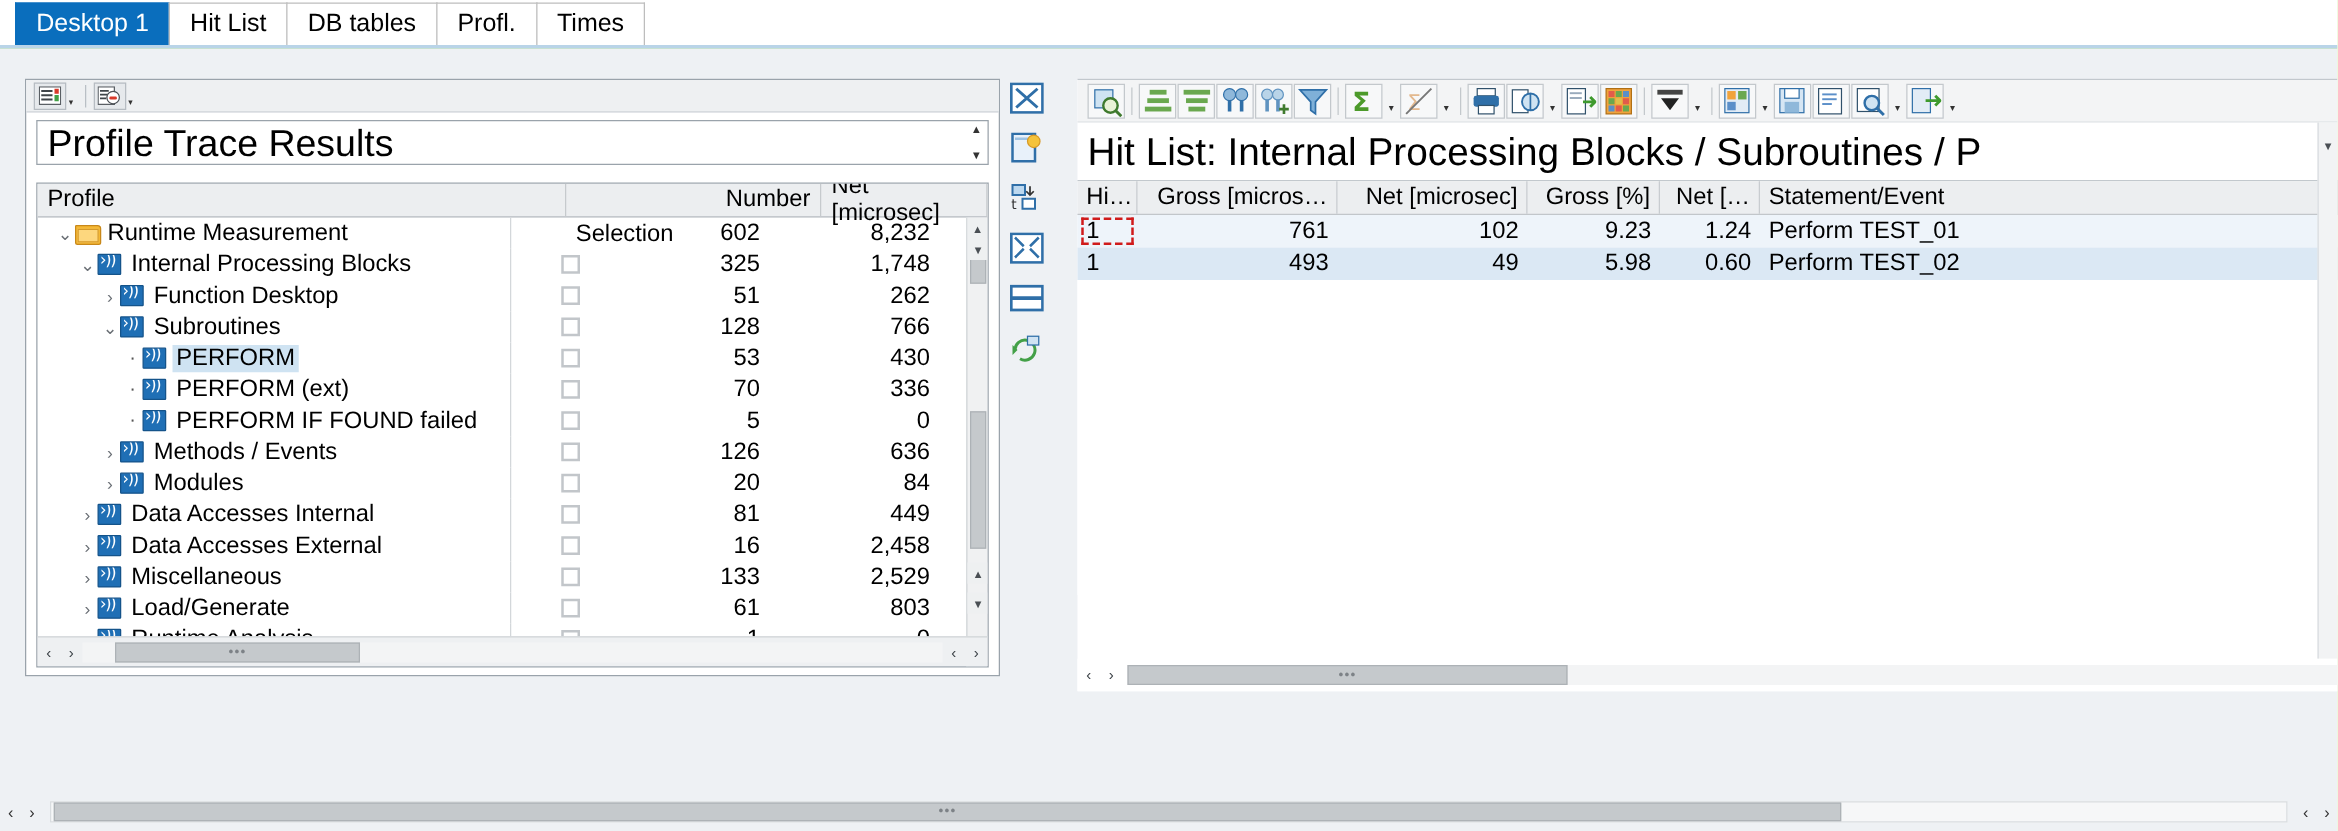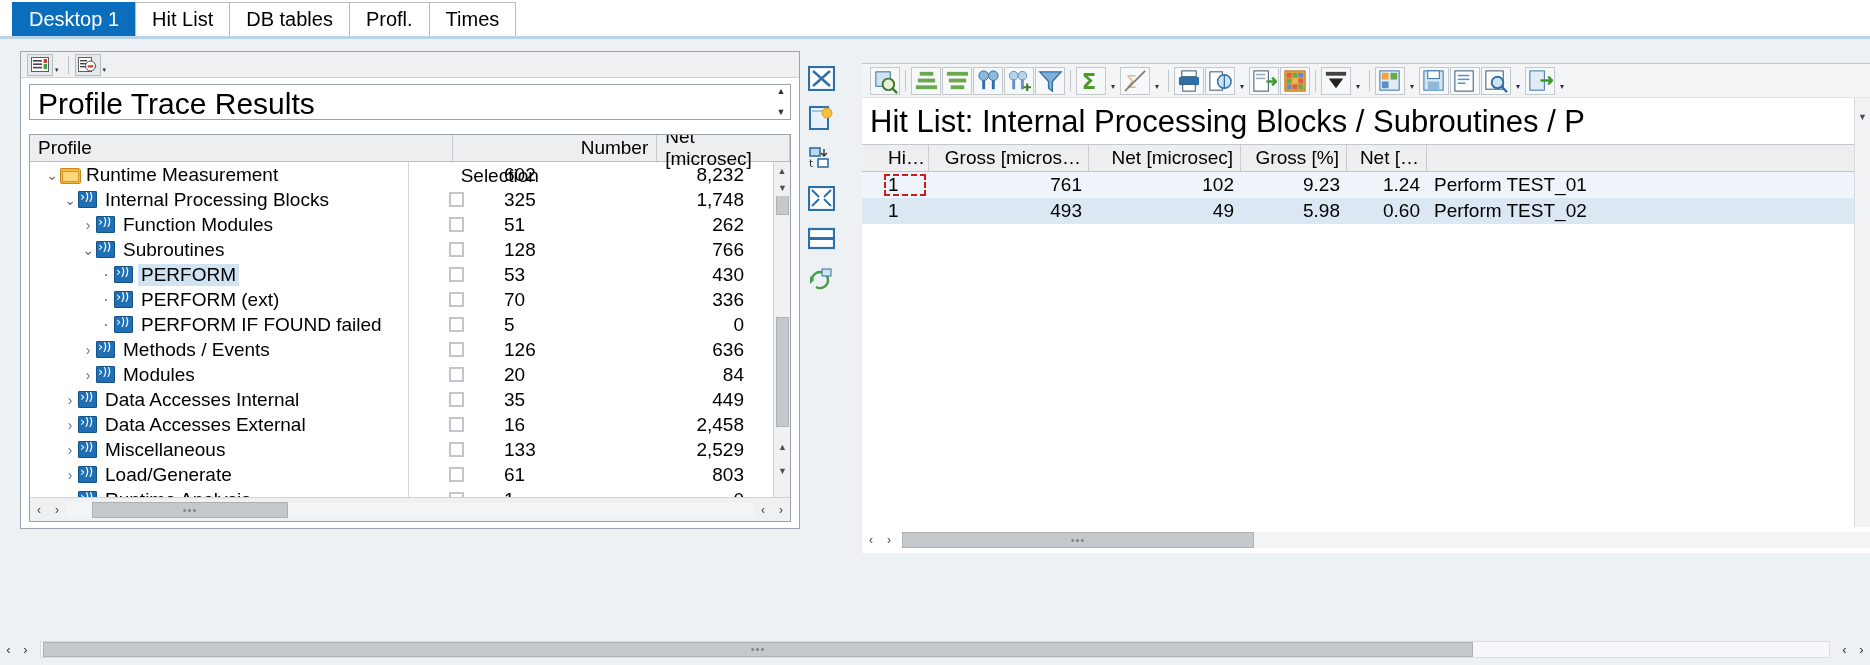--- a/index.html
+++ b/index.html
@@ -36,21 +36,21 @@
   .tabstrip-underline.light { background: #b9d4e8; }
 
   
   .content {
     position: absolute; left: 0; top: 39px; width: 1870px; height: 626px;
     background: #eef1f4;
   }
 
   
   .left-panel {
-    position: absolute; left: 20px; top: 12px;
+    position: absolute; left: 20px; top: 24px;
     width: 780px; height: 478px;
     background: #ffffff; border: 1px solid #9aa3ab;
   }
   .lp-toolbar {
     height: 26px; background: #eef0f2; border-bottom: 1px solid #cfd4d9;
     display: flex; align-items: center; padding-left: 6px; gap: 2px;
   }
   .tb-btn {
     width: 26px; height: 22px; border: 1px solid transparent;
     display: flex; align-items: center; justify-content: center;
@@ -87,21 +87,21 @@
   .gh-cell.num { justify-content: flex-end; }
   .gh-profile { width: 434px; }
   .gh-selection { width: 96px; justify-content: flex-end; margin-top: 41px; }
   .gh-number { width: 112px; text-align: center; }
   .gh-net { width: 136px; }
 
   .grid-body { position: relative; height: 418px; overflow: hidden; }
   .row { display: flex; height: 25px; align-items: center; font-size: 19px; color: #000; }
   .c-profile { width: 378px; display: flex; align-items: center; overflow: hidden; white-space: nowrap; }
   .c-selection { width: 96px; display: flex; align-items: center; justify-content: center; border-left: 1px solid #d3d7da; height: 25px;}
-  .c-number { width: 112px; padding-right: 8px; }
+  .c-number { width: 112px; text-align: right; padding-right: 8px; }
   .c-net { width: 136px; text-align: right; padding-right: 8px; }
 
   .chk { width: 15px; height: 15px; border: 2px solid #c2c6ca; background: #fff; }
 
   .twisty {
     width: 16px; text-align: center; color: #6b7076; font-size: 14px;
     flex: 0 0 16px; user-select: none;
   }
   .twisty.leafdot { color: #555; font-size: 16px; }
   .ico-folder {
@@ -181,21 +181,21 @@
     overflow: hidden;
   }
   .hit-grid { border-top: 1px solid #c2c8cd; }
   .hg-head {
     display: flex; height: 27px; background: #eceef0; font-size: 19px;
     border-bottom: 1px solid #c2c6ca;
   }
   .hgh { display: flex; align-items: center; padding: 0 7px; border-right: 1px solid #c8ccd0;
          overflow: hidden; white-space: nowrap; }
   .hgh.r { justify-content: flex-end; }
-  .w-hit { width: 48px; margin-left: 19px; }
+  .w-hit { width: 48px; }
   .w-gross { width: 160px; }
   .w-net { width: 152px; }
   .w-gp { width: 106px; }
   .w-np { width: 80px; }
   .w-stmt { flex: 1; }
 
   .hg-row { display: flex; height: 26px; font-size: 19px; align-items: center; background:#ffffff;}
   .hg-row.alt { background: #dbe8f4; }
   .hgc { display: flex; align-items: center; padding: 0 7px; overflow: hidden; white-space: nowrap; height:26px;}
   .hgc.r { justify-content: flex-end; }
@@ -310,21 +310,21 @@
                 <div class="c-selection">
                   <span class="chk"></span>
                 </div>
                 <div class="c-number">325</div>
                 <div class="c-net">1,748</div>
               </div>
               <div class="row">
                 <div class="c-profile ind2">
                   <span class="twisty">›</span>
                   <span class="ico-blue"></span>
-                  <span class="node-label">Function Modules</span>
+                  <span class="node-label">Function Desktop</span>
                 </div>
                 <div class="c-selection">
                   <span class="chk"></span>
                 </div>
                 <div class="c-number">51</div>
                 <div class="c-net">262</div>
               </div>
               <div class="row">
                 <div class="c-profile ind2">
                   <span class="twisty">⌄</span>
@@ -399,21 +399,21 @@
               </div>
               <div class="row">
                 <div class="c-profile ind1">
                   <span class="twisty">›</span>
                   <span class="ico-blue"></span>
                   <span class="node-label">Data Accesses Internal</span>
                 </div>
                 <div class="c-selection">
                   <span class="chk"></span>
                 </div>
-                <div class="c-number">35</div>
+                <div class="c-number">81</div>
                 <div class="c-net">449</div>
               </div>
               <div class="row">
                 <div class="c-profile ind1">
                   <span class="twisty">›</span>
                   <span class="ico-blue"></span>
                   <span class="node-label">Data Accesses External</span>
                 </div>
                 <div class="c-selection">
                   <span class="chk"></span>
@@ -669,20 +669,21 @@
         </div>
       <div class="rp-title">Hit List: Internal Processing Blocks / Subroutines / P</div>
 
       <div class="hit-grid">
         <div class="hg-head">
           <div class="hgh w-hit">Hi…</div>
           <div class="hgh w-gross r">Gross [micros…</div>
           <div class="hgh w-net r">Net [microsec]</div>
           <div class="hgh w-gp r">Gross [%]</div>
           <div class="hgh w-np r">Net […</div>
+          <div class="hgh w-stmt">Statement/Event</div>
         </div>
         <div id="hit-rows">
             <div class="hg-row" style="background: rgb(238, 244, 250);">
               <div class="hgc w-hit hit-marker">1</div>
               <div class="hgc w-gross r">761</div>
               <div class="hgc w-net r">102</div>
               <div class="hgc w-gp r">9.23</div>
               <div class="hgc w-np r">1.24</div>
               <div class="hgc w-stmt">Perform TEST_01</div>
             </div>

